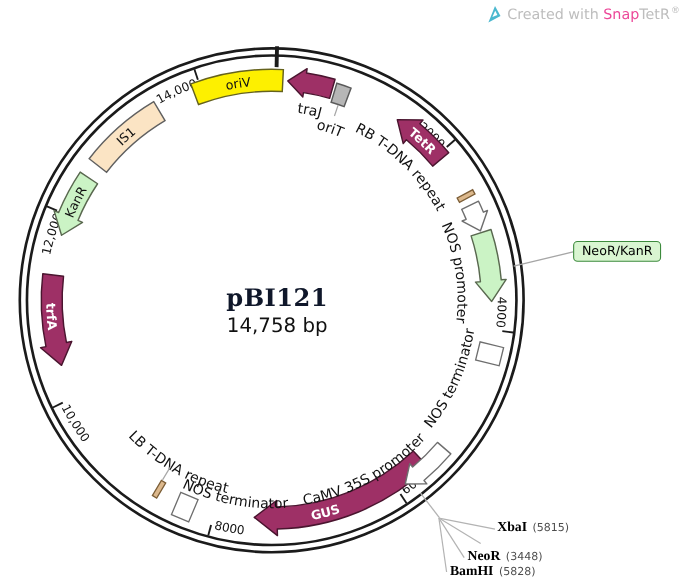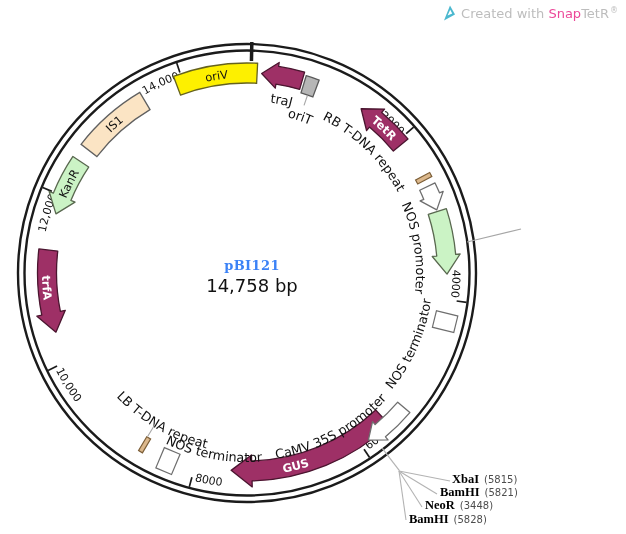--- a/index.html
+++ b/index.html
@@ -6,21 +6,21 @@
   .stage{position:relative;width:626px;height:534px;background:#ffffff;overflow:hidden;
          font-family:"DejaVu Sans","Liberation Sans",sans-serif;}
   #map{position:absolute;left:0;top:0;}
   svg text{font-family:"DejaVu Sans","Liberation Sans",sans-serif;}
   .watermark{position:absolute;top:5px;right:8px;display:flex;align-items:center;gap:5px;
              font-size:13px;color:#bdbdbd;}
   .watermark .wm-red{color:#ec4899;}
   .watermark .wm-reg{font-size:8px;vertical-align:super;margin-left:1px;}
   .title-block{position:absolute;left:142px;top:258px;width:220px;text-align:center;}
   .plasmid-name{font-family:"DejaVu Serif","Liberation Serif",serif;font-weight:bold;
-                font-size:13px;color:#3b82f6;letter-spacing:0.4px;}
+                font-size:22px;color:#0f172a;letter-spacing:0.4px;}
   .plasmid-size{font-size:18px;color:#111;margin-top:2px;}
   .callout{position:absolute;left:521px;top:219px;padding:1px 7px;background:#d9f5d1;
            border:1.4px solid #3d8a3d;border-radius:4px;font-size:11.5px;color:#000;line-height:15px;}
   .site-row{position:absolute;white-space:nowrap;font-size:12.5px;color:#000;}
   .site-row .enz{font-weight:bold;font-family:Liberation Serif, serif;}
   .site-row .pos{font-weight:normal;color:#4d4d4d;font-size:10px;margin-left:5px;}
   .site-0{left:452px;top:471px;}
   .site-1{left:440px;top:484px;}
   .site-2{left:425px;top:497px;}
   .site-3{left:409px;top:511px;}
@@ -124,26 +124,24 @@
       <path d="M4.6 10.5 L7.2 4.8 L9.2 8.6 Z" fill="#ffffff"></path>
     </svg>
     <span><span class="wm-gray">Created with </span><span class="wm-red">Snap</span><span class="wm-gray">TetR</span><span class="wm-reg">®</span></span>
   </div>
 
   <div class="title-block">
     <div class="plasmid-name">pBI121</div>
     <div class="plasmid-size">14,758 bp</div>
   </div>
 
+  <div class="callout">NeoR/KanR</div>
 
   <div class="site-row site-0">
     <span class="enz">XbaI</span><span class="pos">(5815)</span>
-  </div>
-  <div class="site-row site-1">
-    <span class="enz">BamHI</span><span class="pos">(5821)</span>
   </div>
   <div class="site-row site-2">
     <span class="enz">NeoR</span><span class="pos">(3448)</span>
   </div>
   <div class="site-row site-3">
     <span class="enz">BamHI</span><span class="pos">(5828)</span>
   </div>
 </div>
 
 </body></html>

